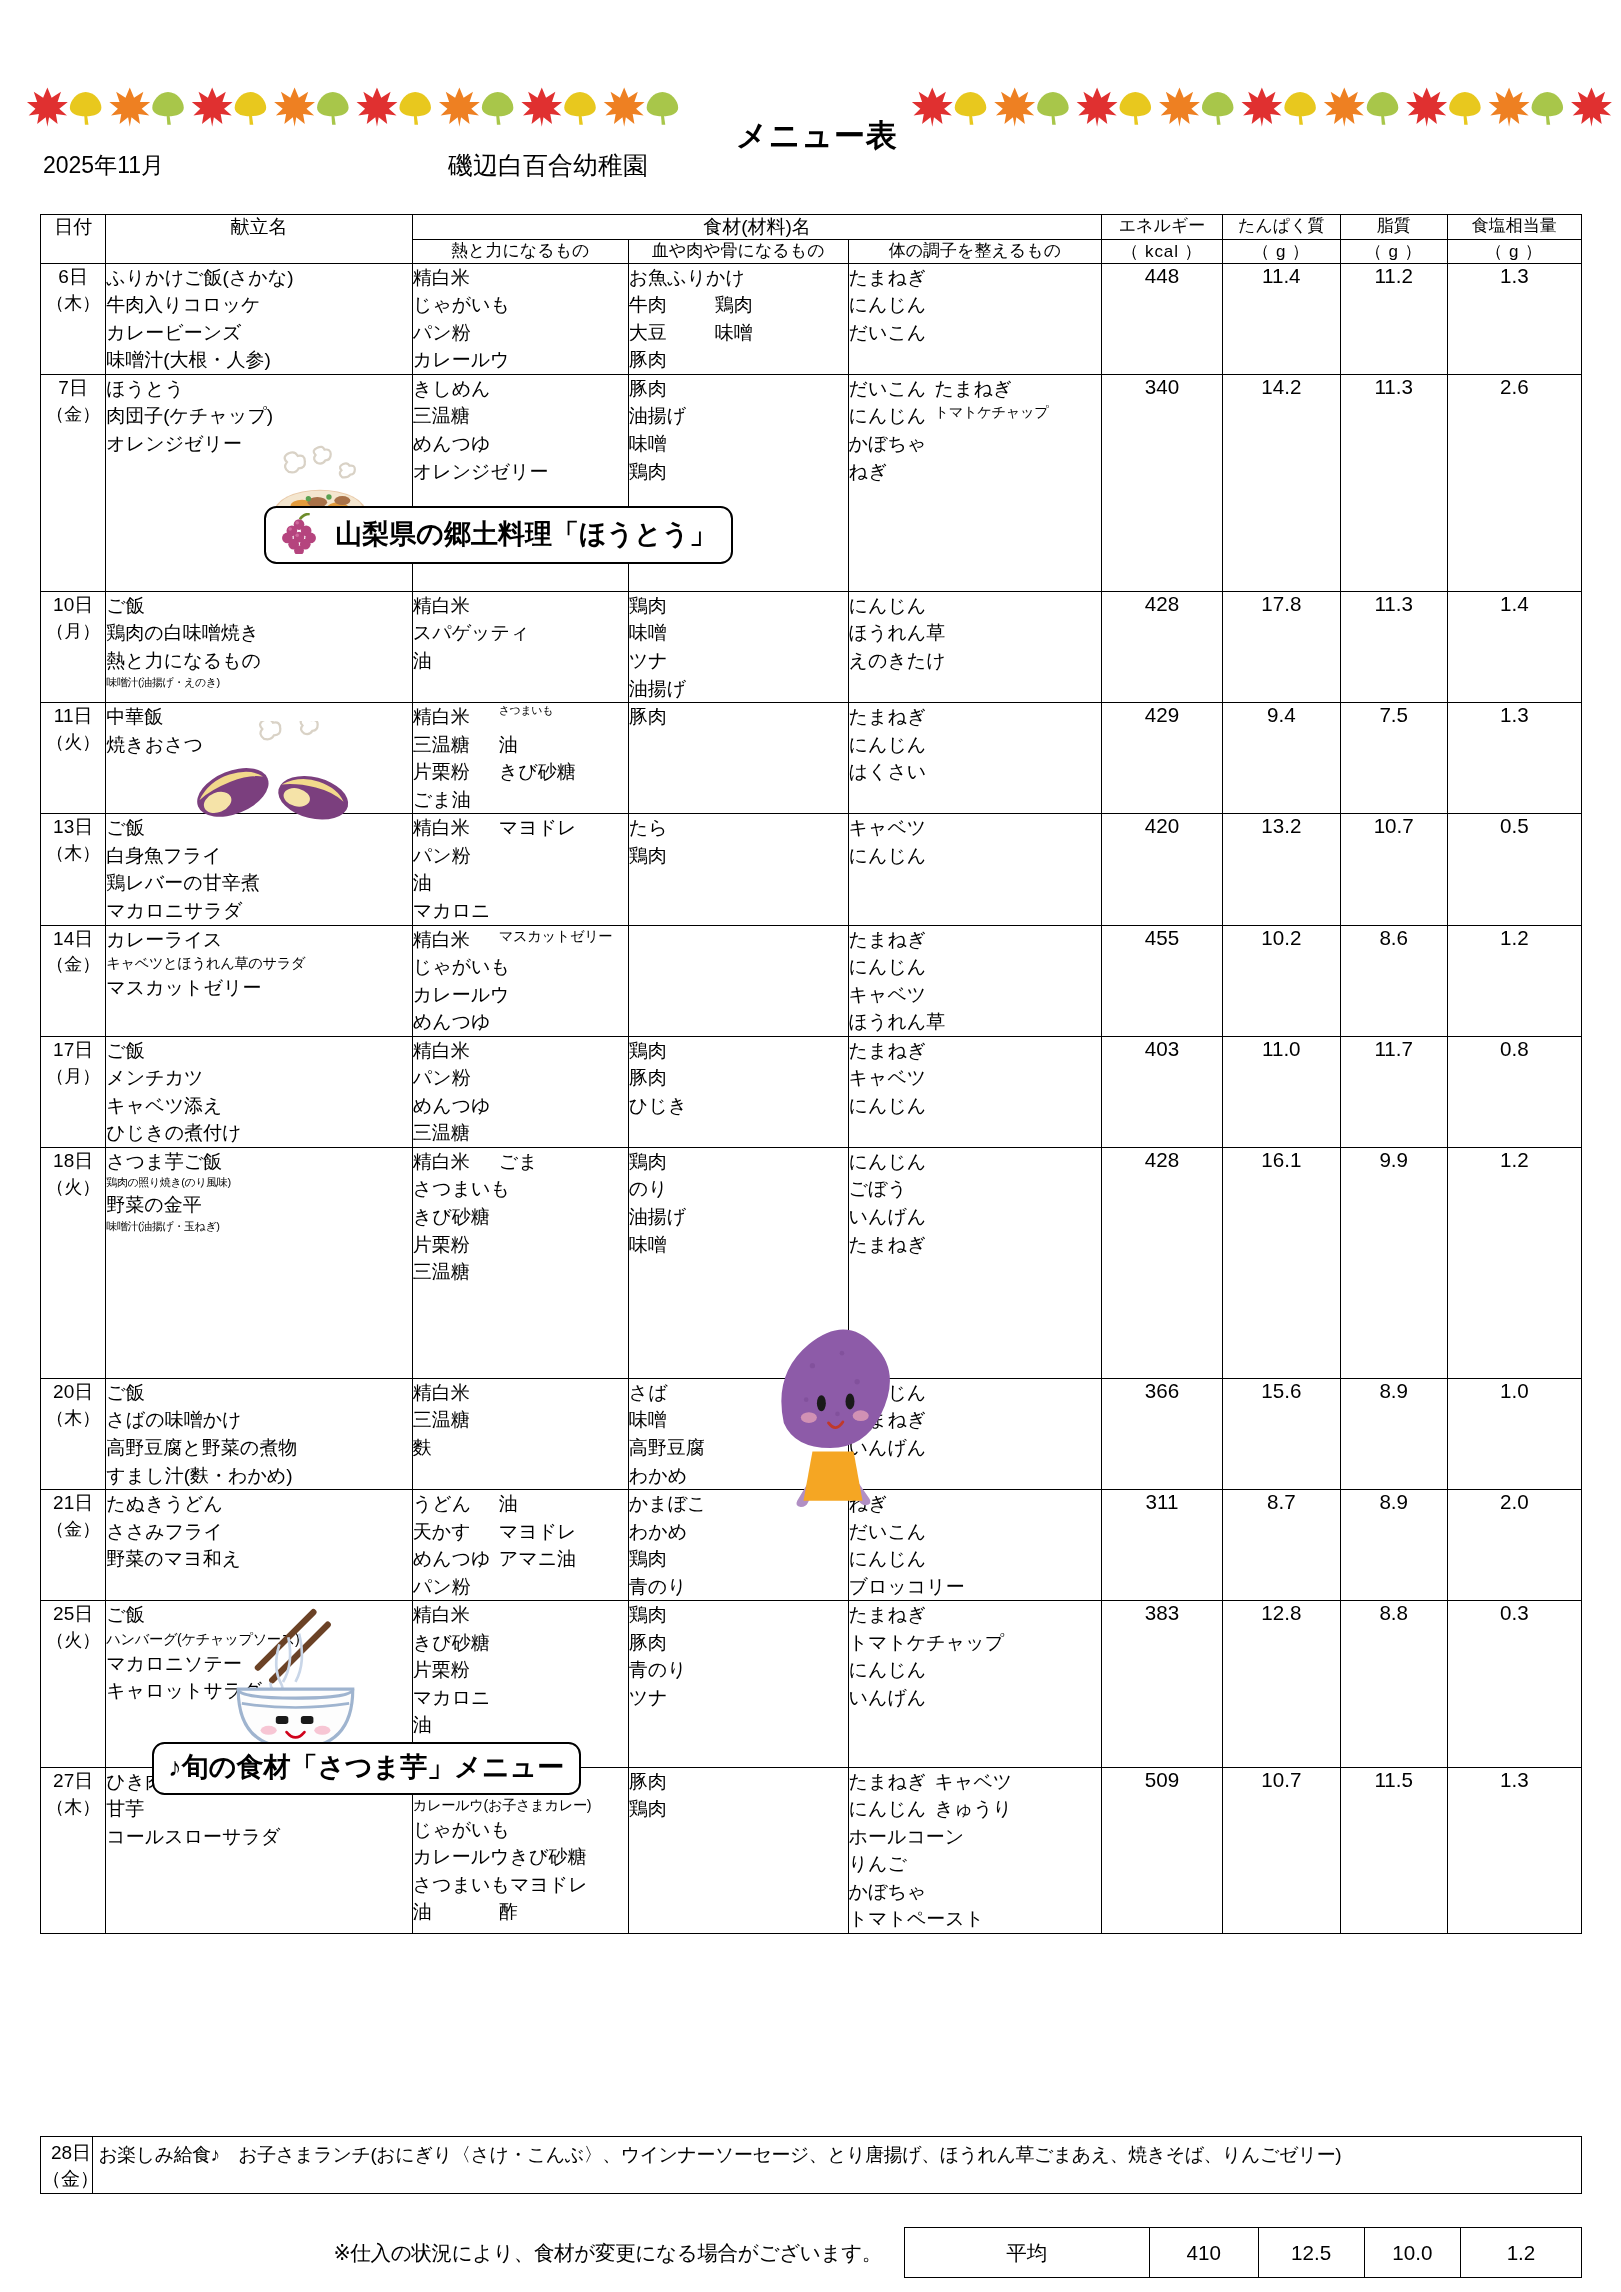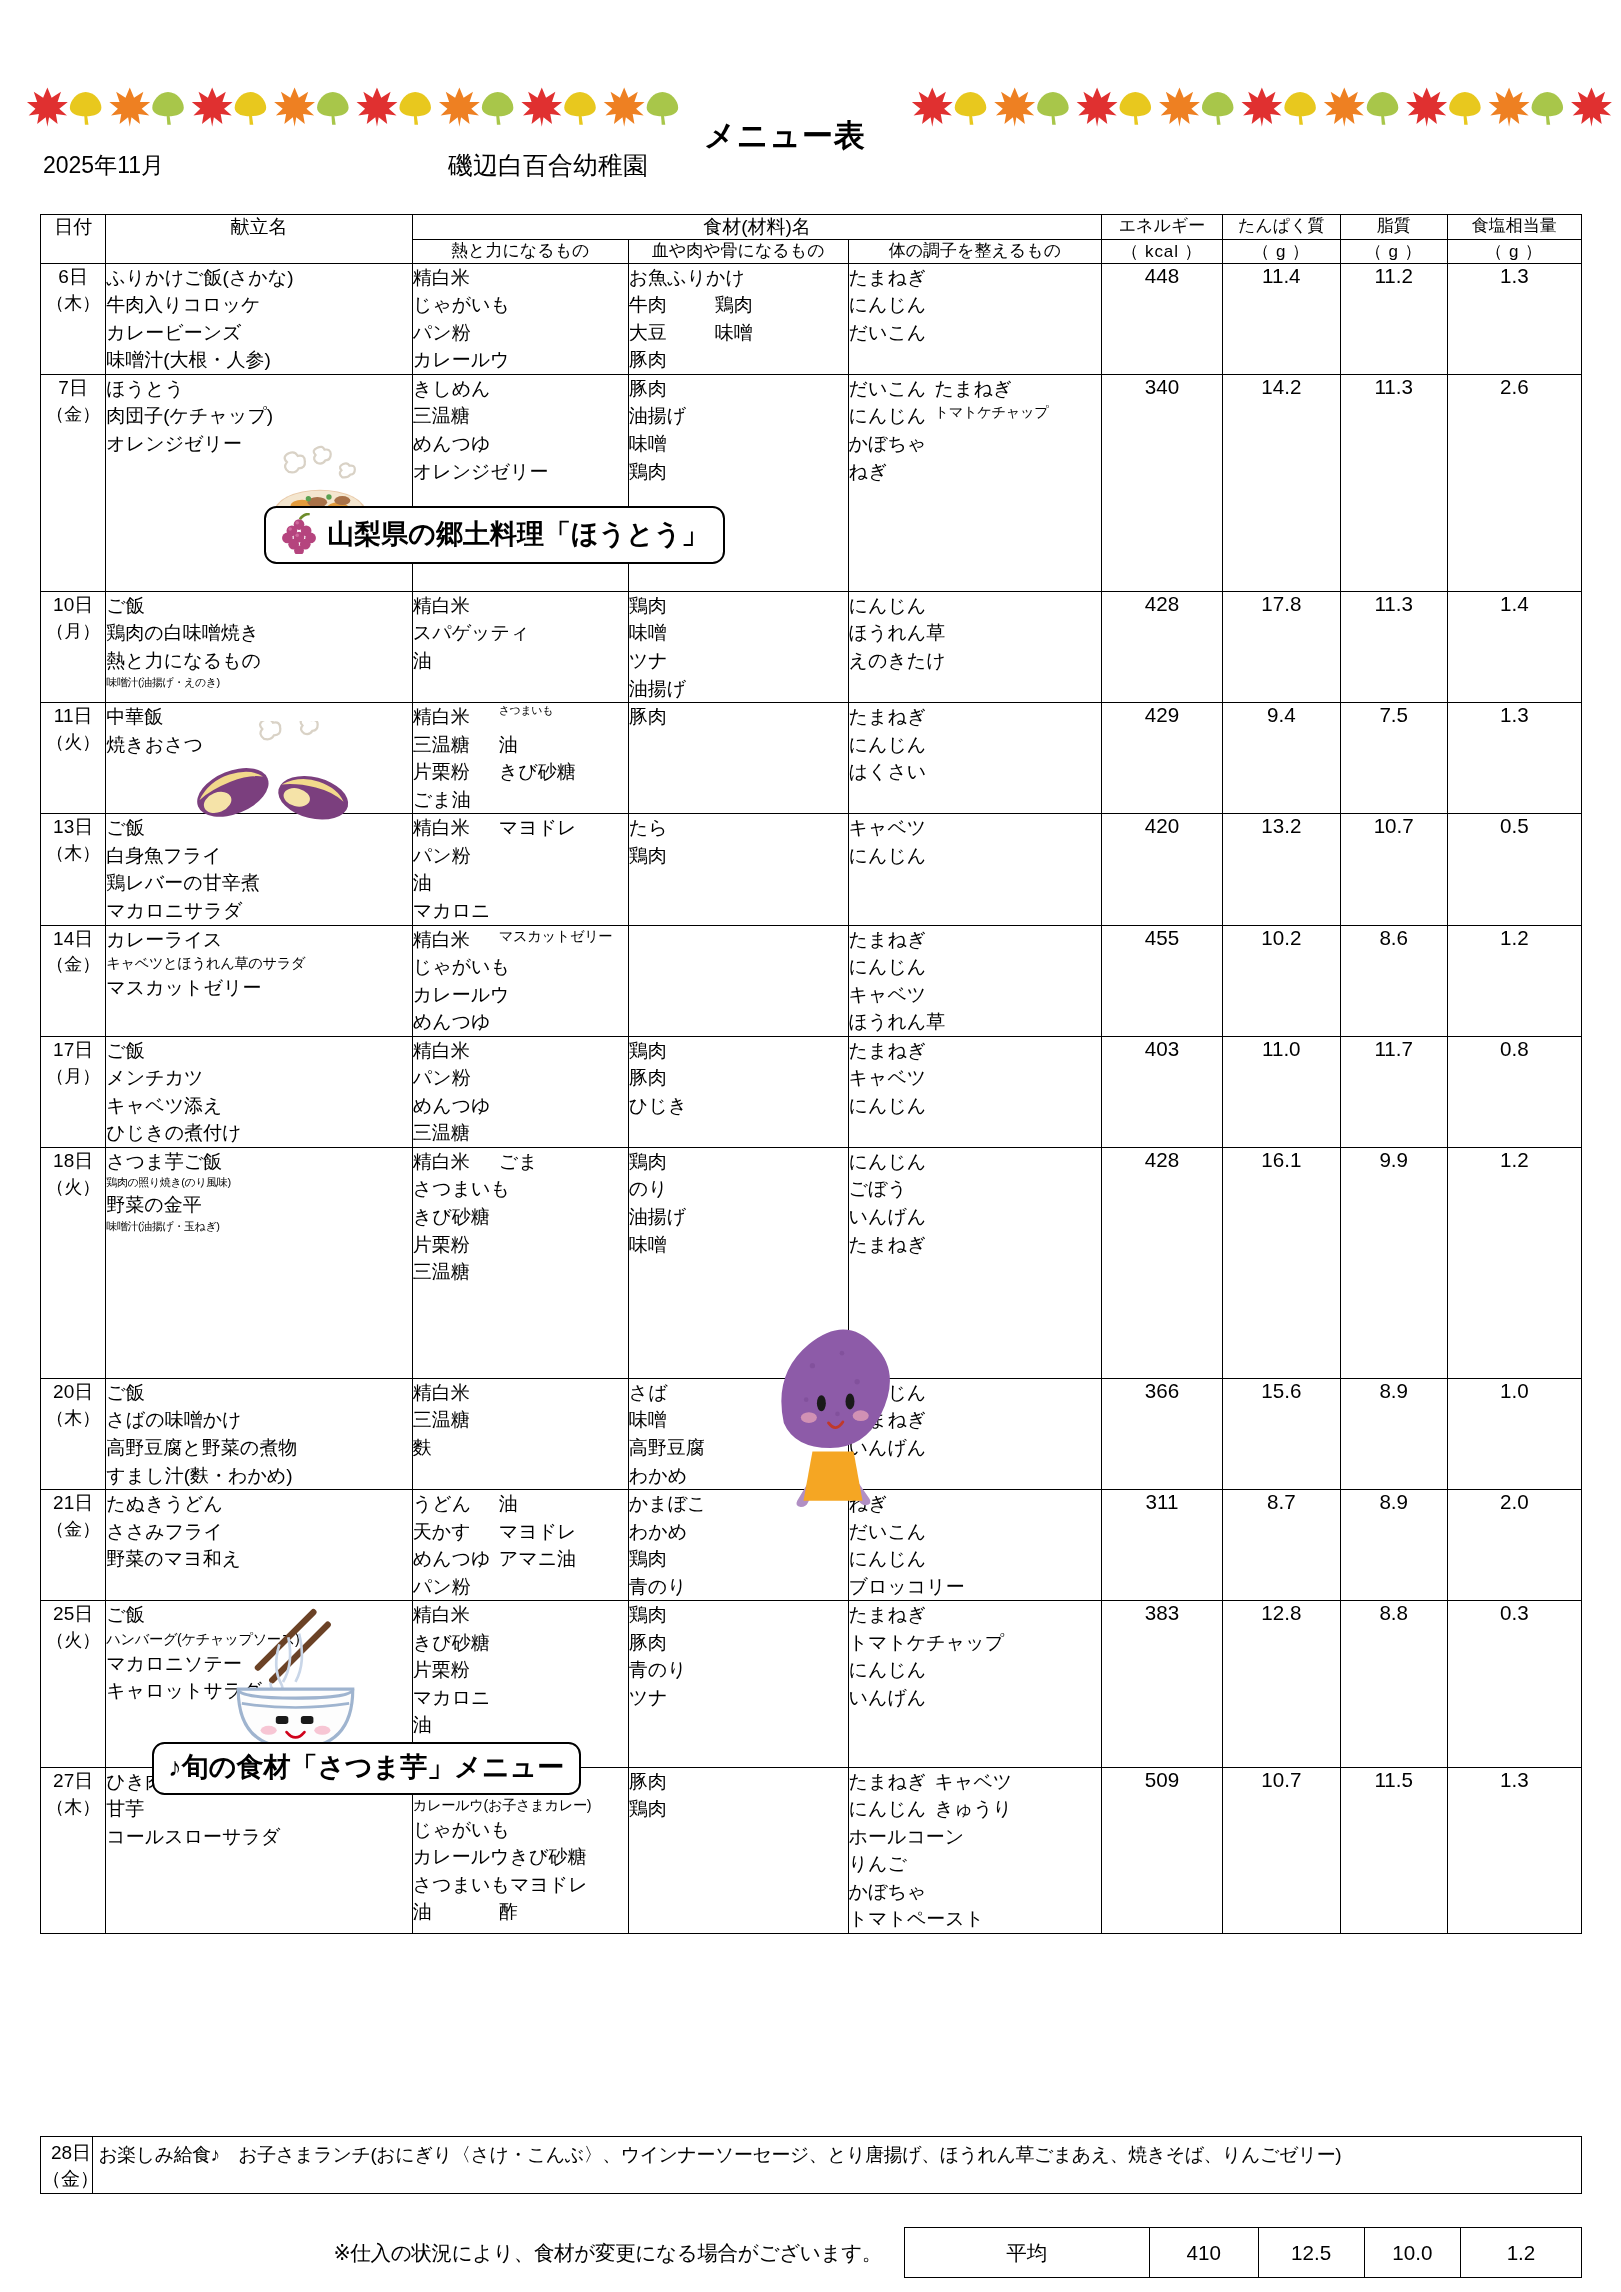--- a/index.html
+++ b/index.html
@@ -13,21 +13,21 @@
     overflow:hidden;
   }
 
   
   .leafband{
     position:absolute; top:82px; left:0; width:1622px; height:56px;
   }
 
   
   .doc-title{
-    position:absolute; left:704px; top:115px;
+    position:absolute; left:736px; top:115px;
     font-size:31px; font-weight:bold; letter-spacing:0.9px;
     white-space:nowrap;
   }
   .month{
     position:absolute; left:43px; top:150px;
     font-size:23px; white-space:nowrap;
   }
   .school{
     position:absolute; left:448px; top:149px;
     font-size:25px; white-space:nowrap;
@@ -91,21 +91,21 @@
   
   tr.dayrow > td{ border-top:1.8px solid #000; }
   table.menu{ border:1.8px solid #000; }
 
   
   .banner{
     position:absolute;
     border:2.7px solid #000;
     border-radius:12.5px;
     background:#fff;
-    display:flex; align-items:center; gap:9px;
+    display:flex; align-items:center; gap:17px;
     padding:5.4px 14.3px 7.2px;
     font-size:27px; font-weight:bold;
     white-space:nowrap;
     z-index:6;
   }
   #banner-houtou{ left:264px; top:506px; }
   #banner-satsuma{ left:152px; top:1742px; }
 
   
   .illus{ position:absolute; z-index:5; }

